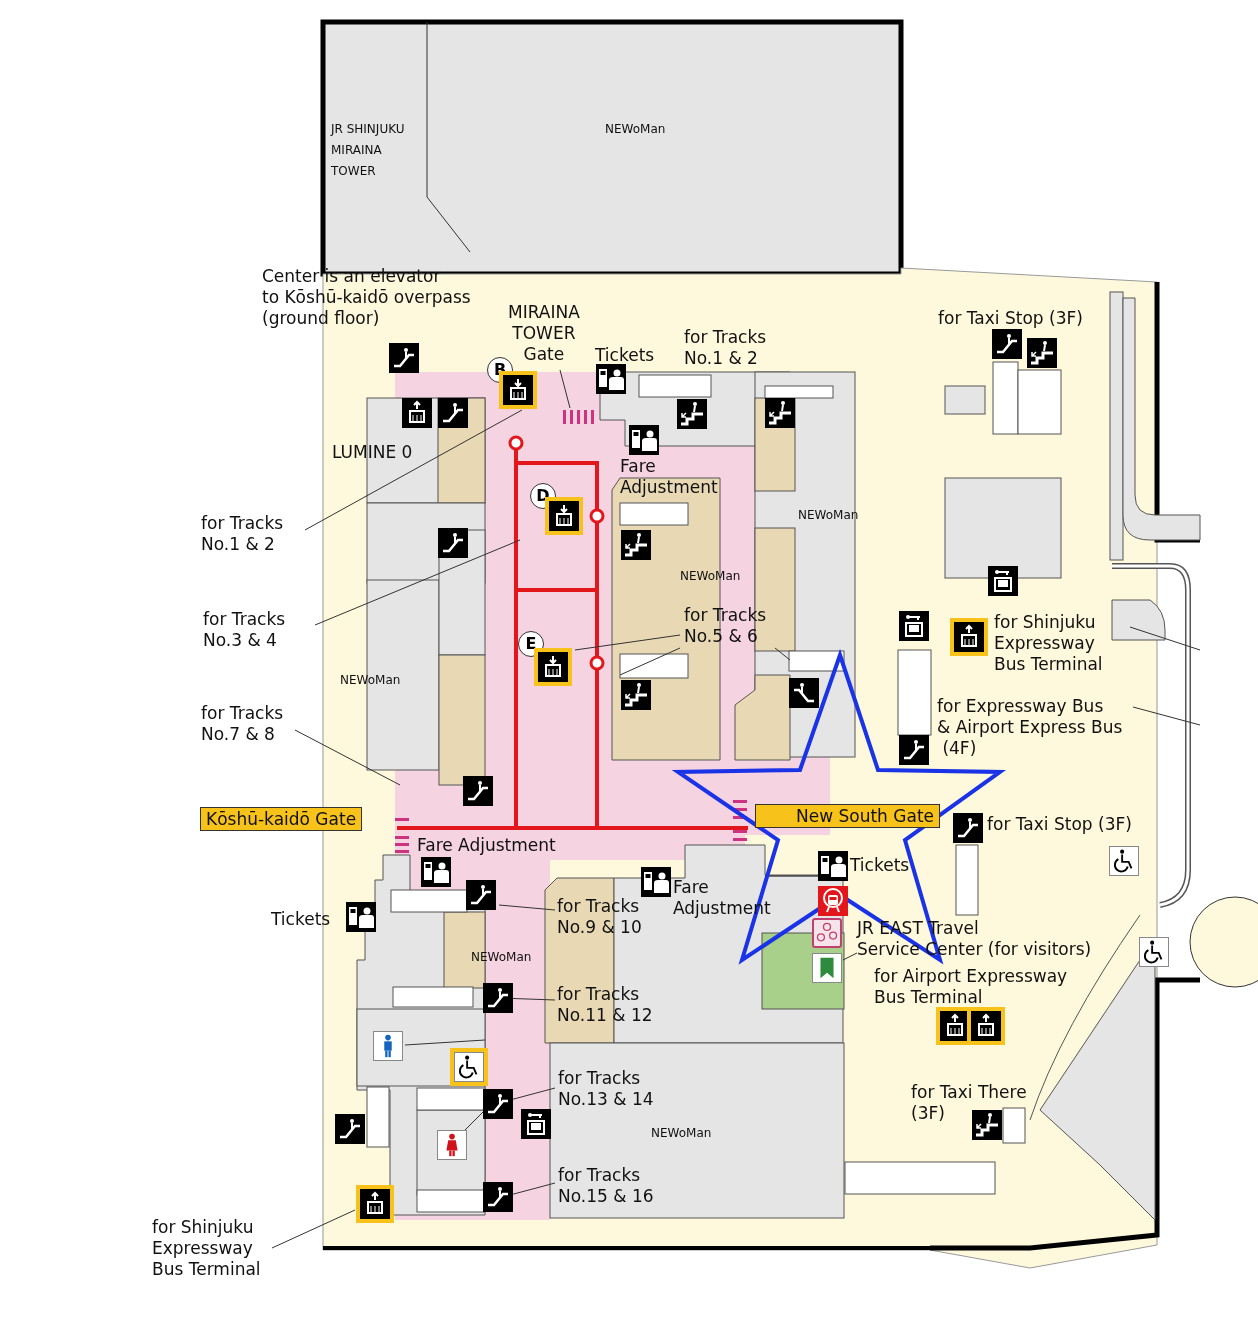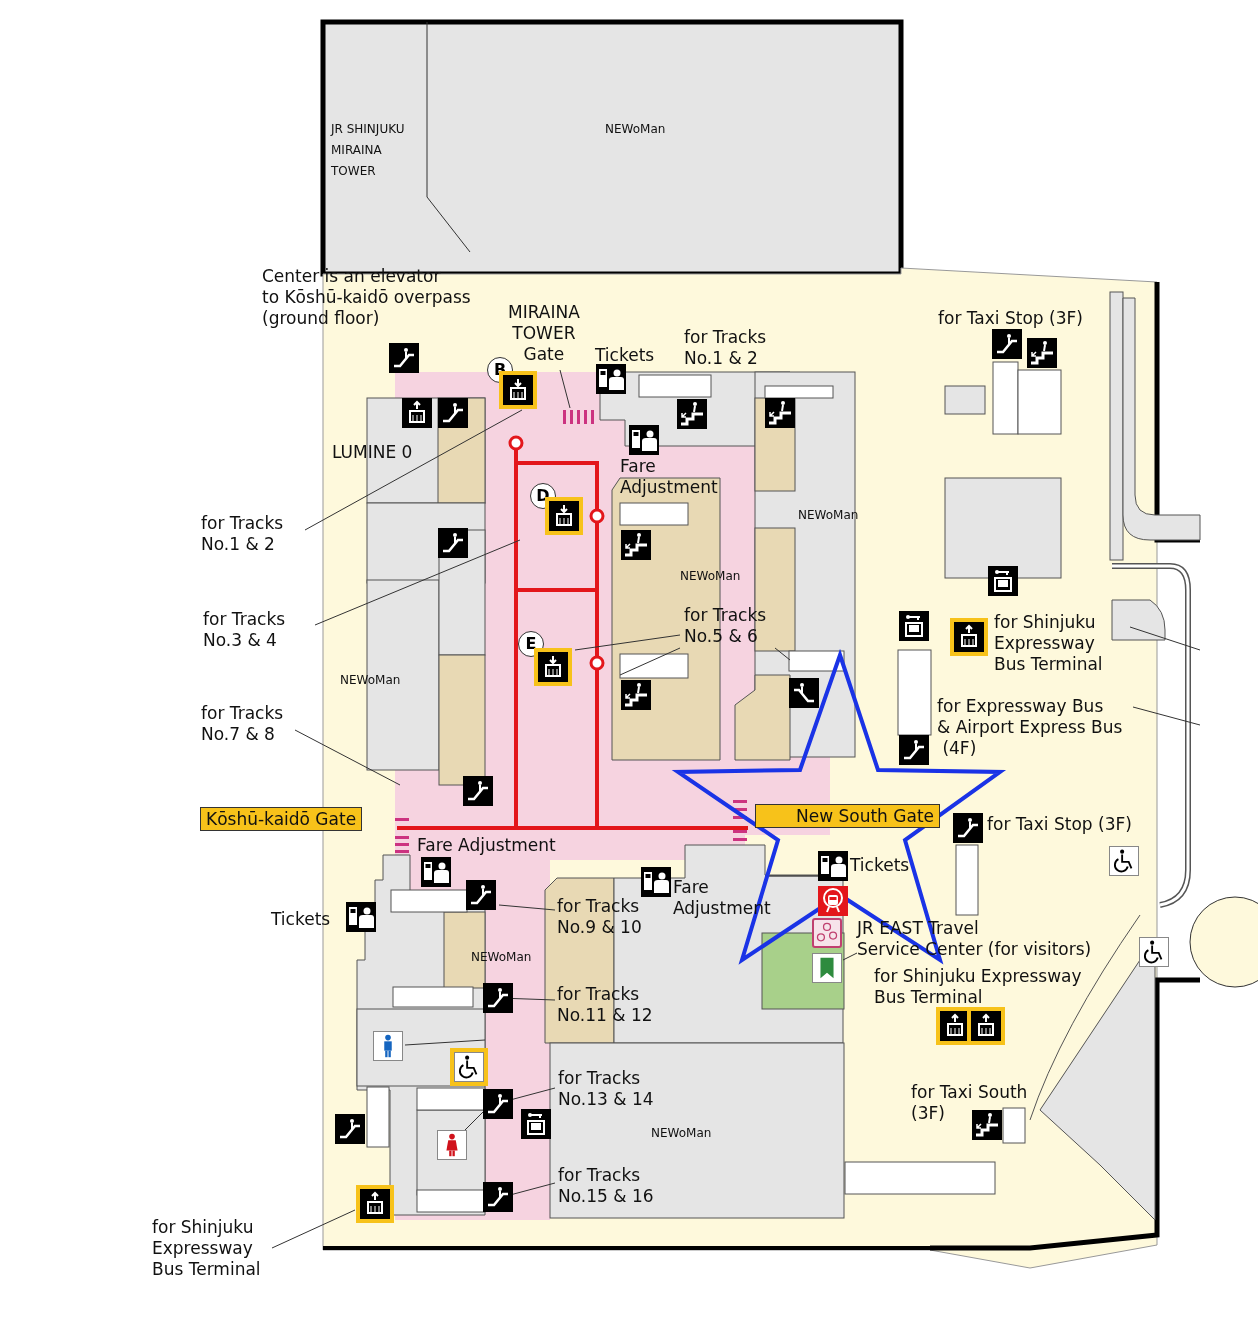--- a/index.html
+++ b/index.html
@@ -189,23 +189,23 @@
 <div class="lbl" style="left:994px;top:612px;">for Shinjuku
 Expressway
 Bus Terminal</div>
 <div class="lbl" style="left:937px;top:684px;margin-top:12px;">for Expressway Bus
 &amp; Airport Express Bus
  (4F)</div>
 <div class="lbl" style="left:987px;top:814px;">for Taxi Stop (3F)</div>
 <div class="lbl" style="left:850px;top:855px;">Tickets</div>
 <div class="lbl" style="left:857px;top:918px;">JR EAST Travel
 Service Center (for visitors)</div>
-<div class="lbl" style="left:874px;top:966px;">for Shinjuku Expressway
+<div class="lbl" style="left:874px;top:966px;">for Airport Expressway
 Bus Terminal</div>
-<div class="lbl" style="left:911px;top:1082px;">for Taxi South
+<div class="lbl" style="left:911px;top:1082px;">for Taxi There
 (3F)</div>
 
 <div class="badge" style="left:487px;top:357px;">B</div>
 <div class="badge" style="left:530px;top:483px;">D</div>
 <div class="badge" style="left:518px;top:631px;">E</div>
 
 <svg width="0" height="0" style="position:absolute">
   <defs>
     <symbol id="s-esc" viewBox="0 0 30 30">
         <path d="M5,23 L11,23 L20,12 L25,12" fill="none" stroke="#fff" stroke-width="2.5"></path>

